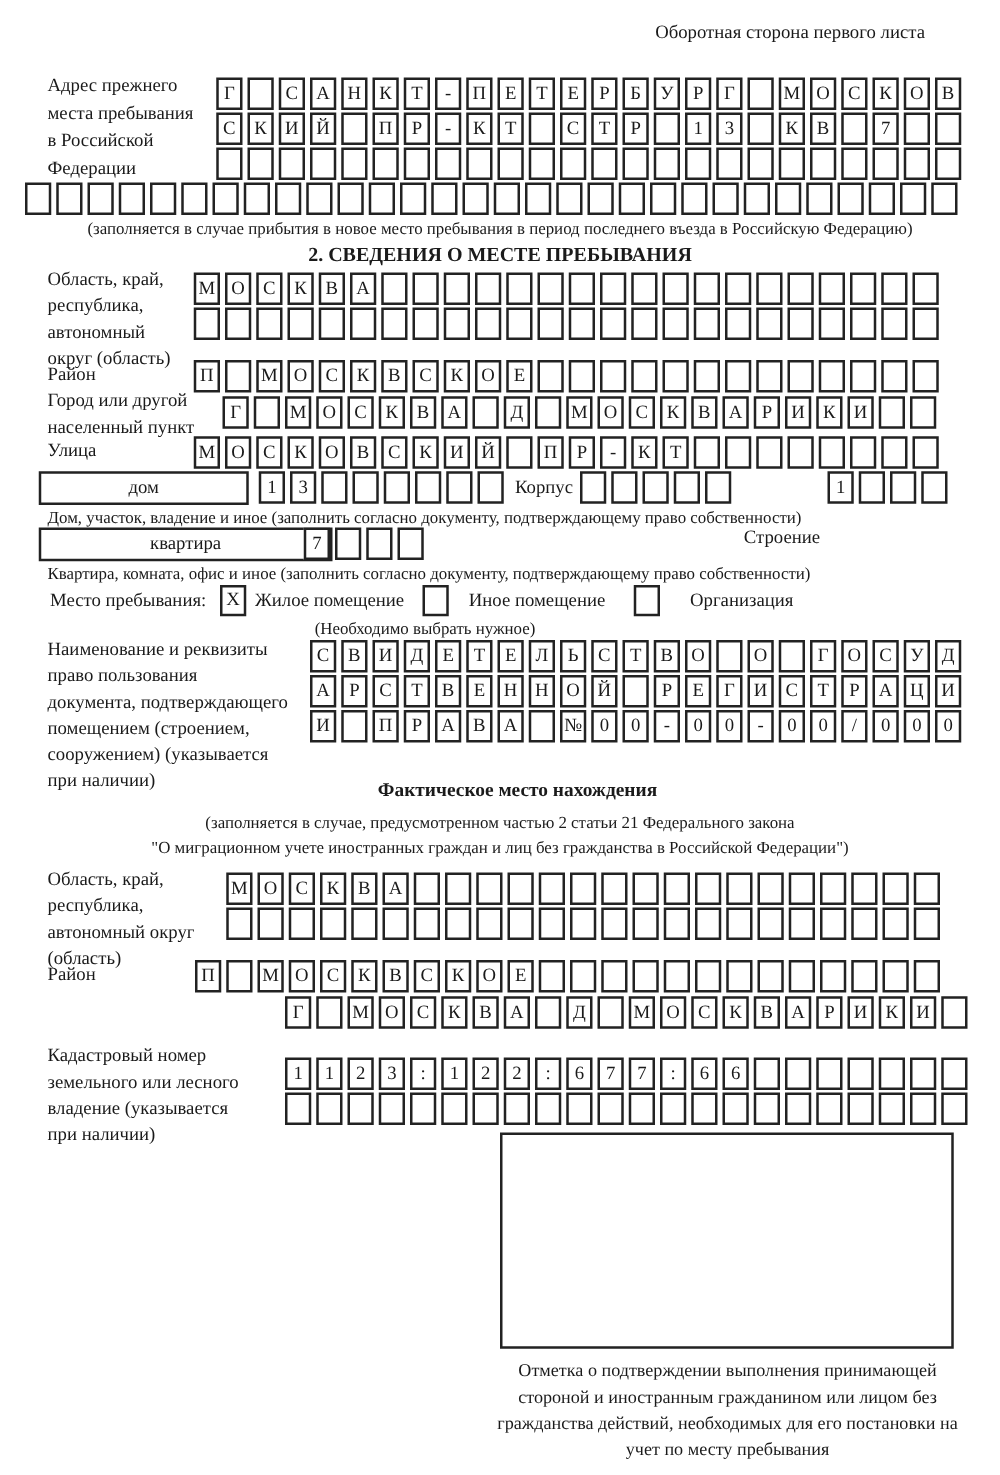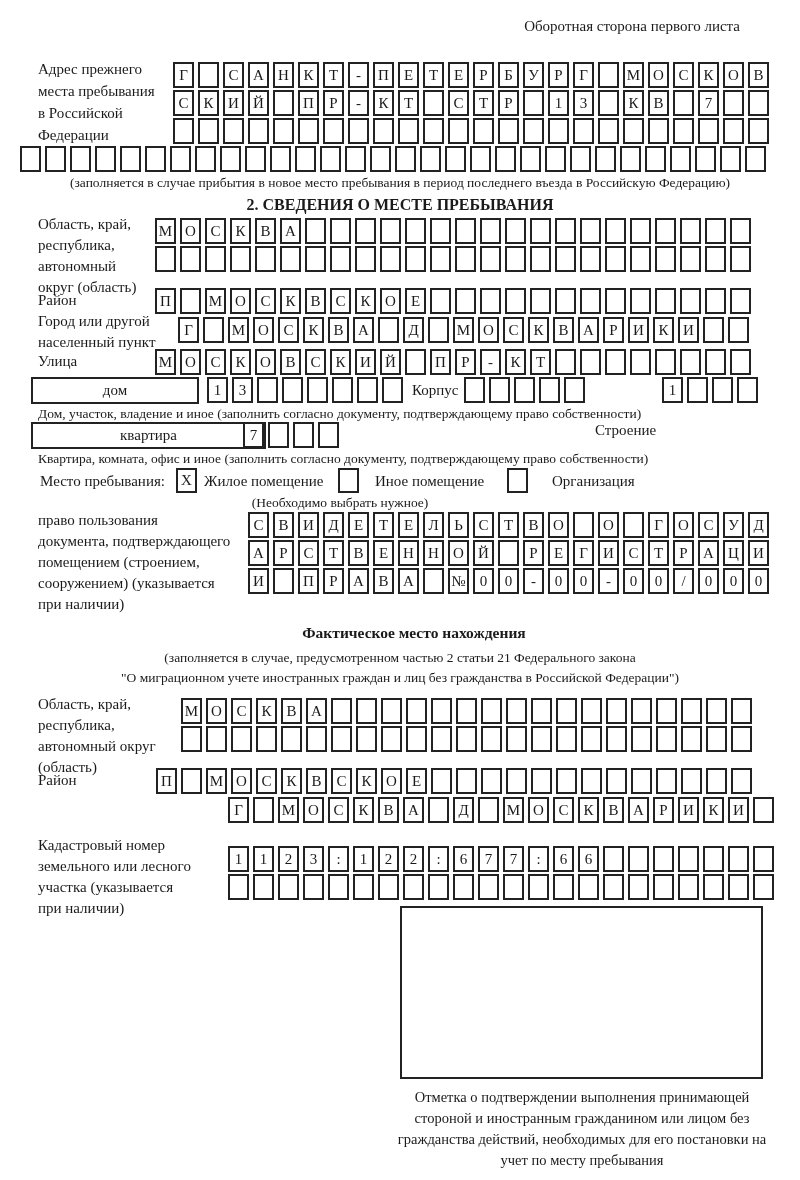--- a/index.html
+++ b/index.html
@@ -347,20 +347,21 @@
   <div class="abs label" style="left:40px; top:471px;">Место пребывания:</div>
   <div class="checkbox" style="left:176px; top:468px;">X</div>
   <div class="abs label" style="left:204px; top:471px;">Жилое помещение</div>
   <div class="checkbox" style="left:338px; top:468px;"></div>
   <div class="abs label" style="left:375px; top:471px;">Иное помещение</div>
   <div class="checkbox" style="left:507px; top:468px;"></div>
   <div class="abs label" style="left:552px; top:471px;">Организация</div>
   <div class="abs note" style="left:150px; top:495px; width:380px; text-align:center;">(Необходимо выбрать нужное)</div>
 
   <div class="abs label" style="left:38px; top:510px;">
+      <div>Наименование и реквизиты</div>
       <div>право пользования</div>
       <div>документа, подтверждающего</div>
       <div>помещением (строением,</div>
       <div>сооружением) (указывается</div>
       <div>при наличии)</div>
     </div>
   <div class="cellrow" style="left:248px; top:512px;">
       <div class="cell">С</div>
       <div class="cell">В</div>
       <div class="cell">И</div>
@@ -540,21 +541,21 @@
       <div class="cell">Р</div>
       <div class="cell">И</div>
       <div class="cell">К</div>
       <div class="cell">И</div>
       <div class="cell"></div>
     </div>
 
   <div class="abs label" style="left:38px; top:835px;">
       <div>Кадастровый номер</div>
       <div>земельного или лесного</div>
-      <div>участка (указывается</div>
+      <div>владение (указывается</div>
       <div>при наличии)</div>
     </div>
   <div class="cellrow" style="left:228px; top:846px;">
       <div class="cell">1</div>
       <div class="cell">1</div>
       <div class="cell">2</div>
       <div class="cell">3</div>
       <div class="cell">:</div>
       <div class="cell">1</div>
       <div class="cell">2</div>

